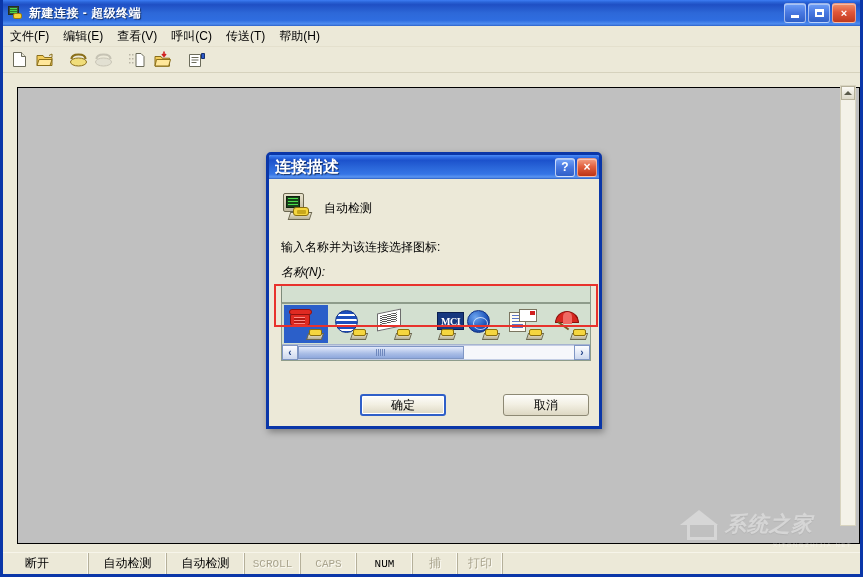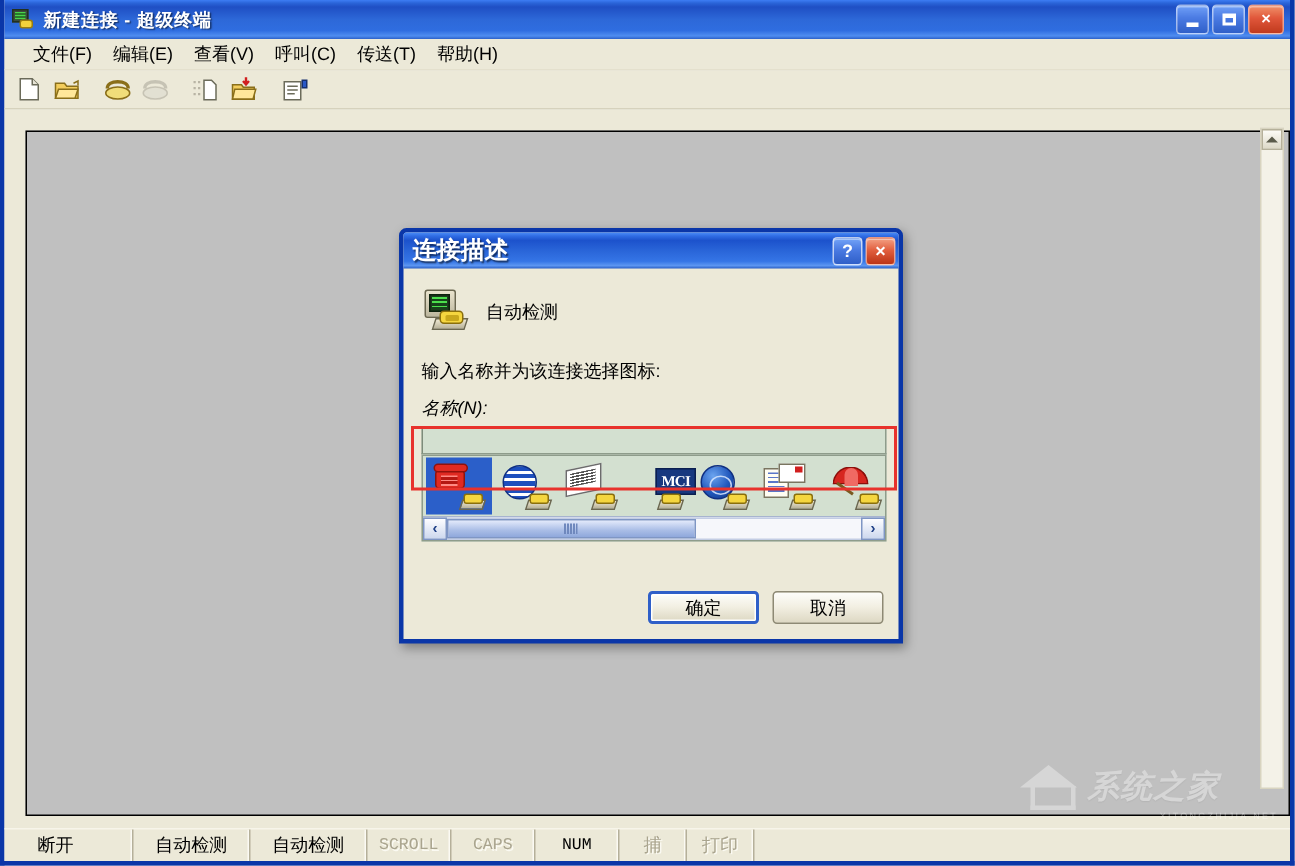--- a/index.html
+++ b/index.html
@@ -9,21 +9,21 @@
     overflow: hidden;
     font-family: "Liberation Sans", "DejaVu Sans", sans-serif;
     font-size: 12px;
   }
   body { background: #5a7edc; }
 
   
   #app-window {
     position: absolute; left: 0; top: 0;
     width: 863px; height: 577px;
-    background: #e5e5e5;
+    background: #8b5cf6;
     border: 3px solid #0a36a8;
     border-top: none;
     display: flex; flex-direction: column;
   }
 
   
   #title-bar {
     height: 26px; flex: 0 0 26px;
     background: linear-gradient(to bottom,
       #3d7df4 0%, #2a64d8 8%, #1f4fc4 18%, #2d68d8 50%,
@@ -75,21 +75,21 @@
     border-color: #ffd9cc99;
   }
   .wbtn .glyph-min { width: 8px; height: 3px; background: #fff; margin-top: 7px; }
   .wbtn .glyph-max { width: 9px; height: 8px; border: 2px solid #fff; border-top-width: 3px; }
 
   
   #menu-bar {
     height: 21px; flex: 0 0 21px;
     background: #ece9d8;
     display: flex; align-items: center;
-    padding-left: 12px;
+    padding-left: 0;
     border-bottom: 1px solid #e4e0cd;
   }
   .menu-item {
     padding: 2px 7px; font-size: 12px; color: #000;
     white-space: nowrap;
   }
 
   
   #toolbar {
     height: 26px; flex: 0 0 26px;
@@ -434,27 +434,27 @@
     width: 9px; height: 7px;
     background: repeating-linear-gradient(to right,#6f88bd 0 1px, transparent 1px 2px);
   }
 
   
   #dialog-buttons {
     position: absolute; right: 10px; bottom: 10px;
     display: flex; gap: 9px;
   }
   .dlg-btn {
-    width: 74px; height: 22px;
+    width: 86px; height: 22px;
     background: linear-gradient(to bottom,#fdfdfa 0%,#f2efe2 48%,#ddd8c3 100%);
     border: 1px solid #8d8974;
     border-radius: 3px;
     font-size: 12px; color: #000;
     font-family: "Liberation Sans", sans-serif;
-    display: flex; align-items: center; justify-content: center;
+    display: flex; align-items: center; justify-content: center; margin-left: 48px;
   }
   .dlg-btn.default {
     border: 2px solid #2f5fc8;
     box-shadow: inset 0 0 0 1px #ffffff;
   }
 </style>
 </head>
 <body>
 
 <div id="app-window">

